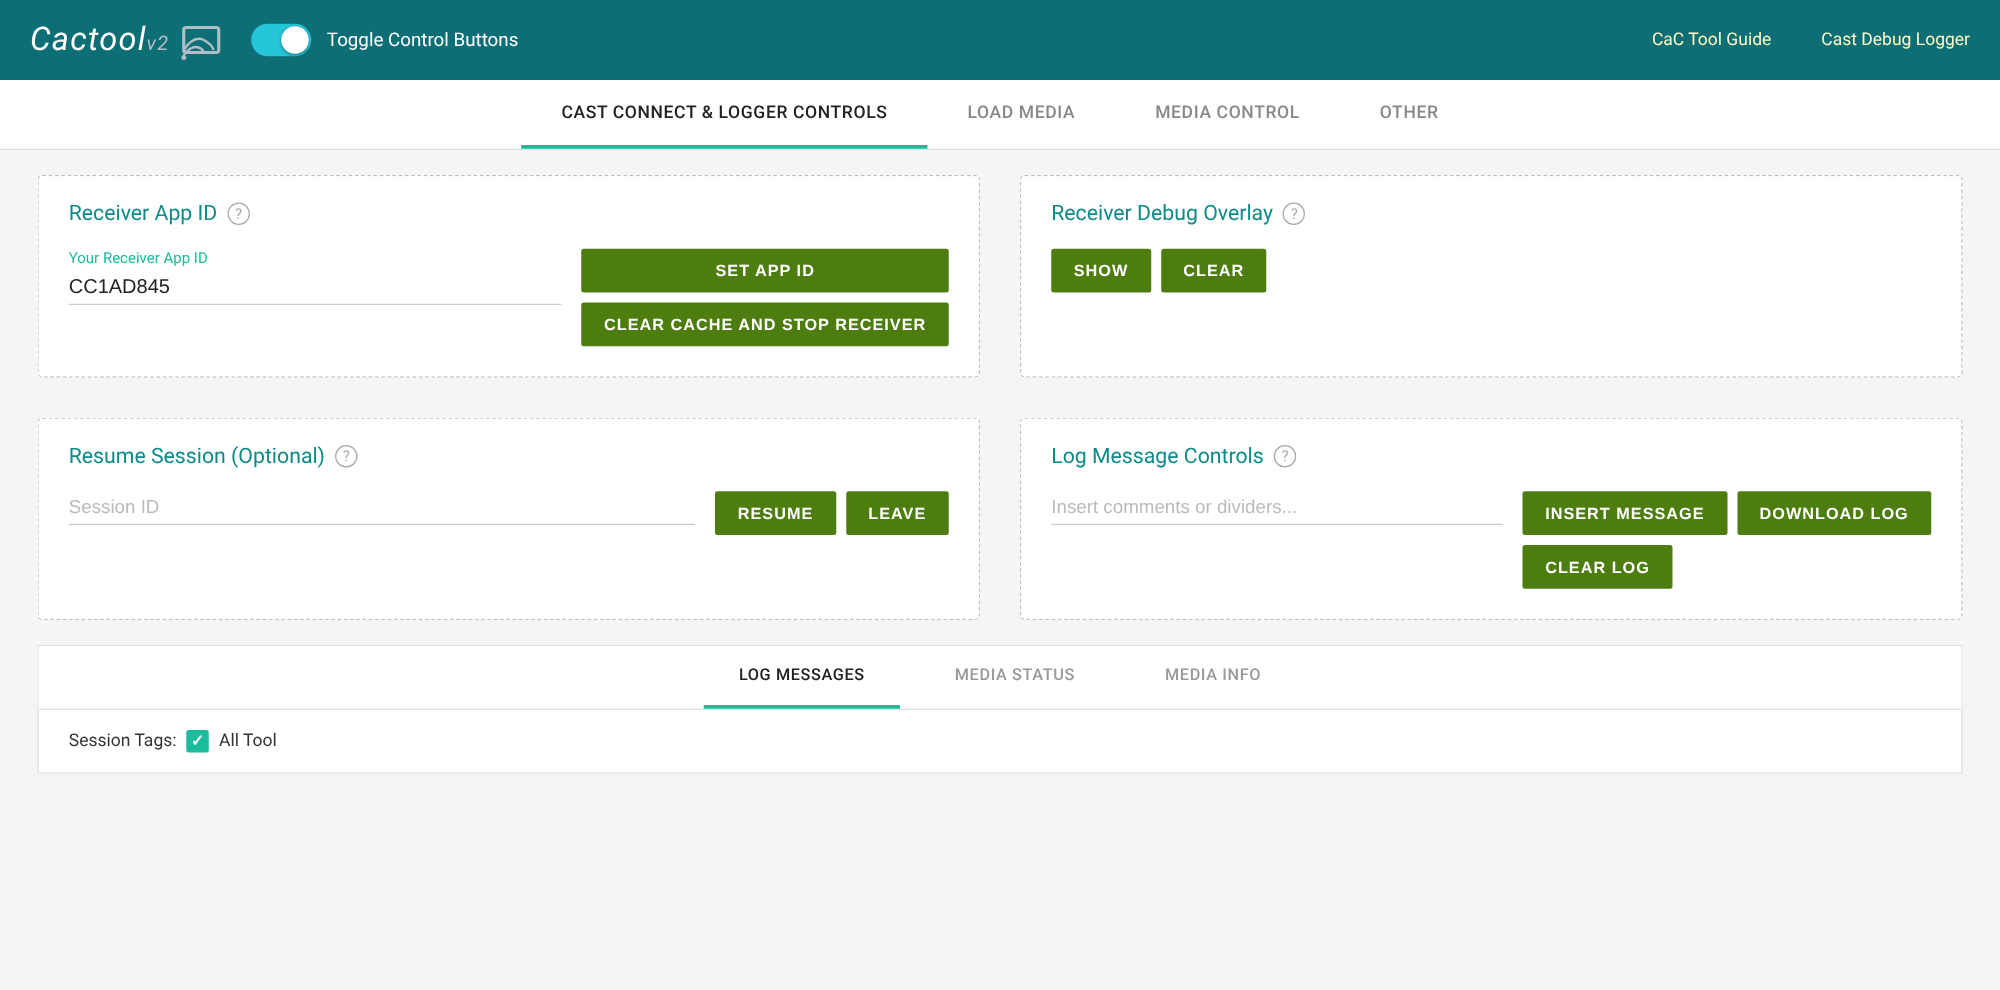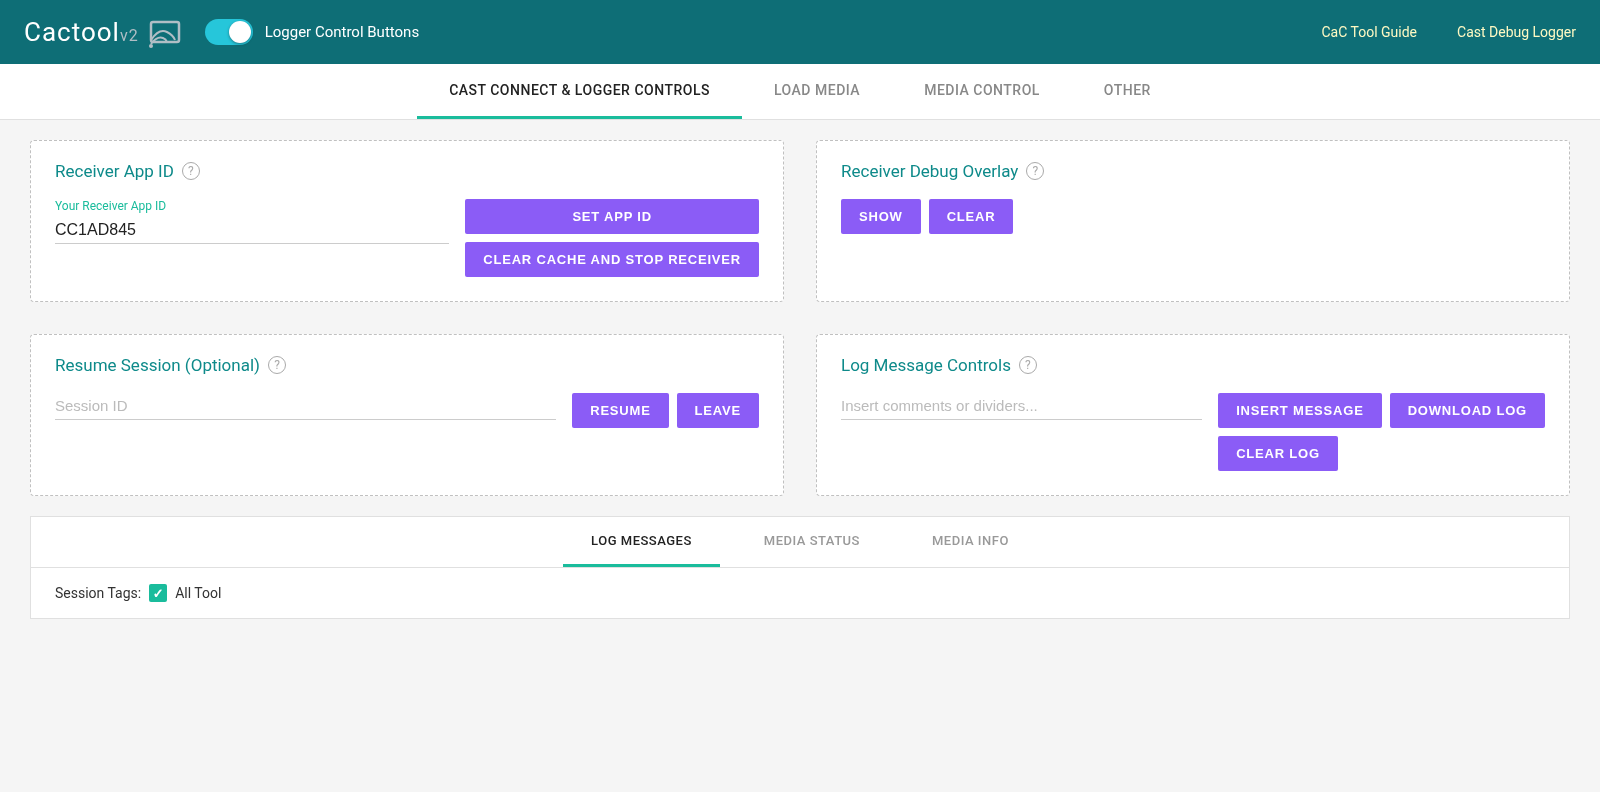--- a/index.html
+++ b/index.html
@@ -10,20 +10,21 @@
       background-color: #0e6e76;
       height: 64px;
       display: flex;
       align-items: center;
       padding: 0 24px;
     }
     .header-logo {
       display: flex;
       align-items: center;
       gap: 10px;
+      font-style: italic;
     }
     .header-logo-text {
       color: #fff;
       font-size: 26px;
       font-weight: 400;
       letter-spacing: 1px;
     }
     .header-logo-v2 {
       color: #b0bec5;
       font-size: 16px;
@@ -171,21 +172,21 @@
     .btn-group {
       display: flex;
       flex-direction: column;
       gap: 8px;
     }
     .btn-group-row {
       display: flex;
       gap: 8px;
     }
     .btn {
-      background: #8b5cf6;
+      background: #4d7c0f;
       color: #fff;
       border: none;
       padding: 10px 18px;
       font-size: 13px;
       font-weight: 700;
       letter-spacing: 0.8px;
       cursor: pointer;
       border-radius: 2px;
       white-space: nowrap;
       text-transform: uppercase;
@@ -263,21 +264,21 @@
       <path d="M2 30 Q8 22 14 24 Q17 25 18 28" stroke="#b0bec5" stroke-width="2" fill="none"></path>
       <circle cx="2" cy="32" r="2" fill="#b0bec5"></circle>
     </svg>
   </div>
   <div class="toggle-area">
     <div class="toggle-switch">
       <div class="toggle-switch-track">
         <div class="toggle-switch-thumb"></div>
       </div>
     </div>
-    <span class="toggle-label">Logger Control Buttons</span>
+    <span class="toggle-label">Toggle Control Buttons</span>
   </div>
   <nav class="header-nav">
     <a class="header-nav-link">CaC Tool Guide</a>
     <a class="header-nav-link">Cast Debug Logger</a>
   </nav>
 </header>
 
 <nav class="main-tabs">
   <div class="tab active">CAST CONNECT &amp; LOGGER CONTROLS</div>
   <div class="tab">LOAD MEDIA</div>

